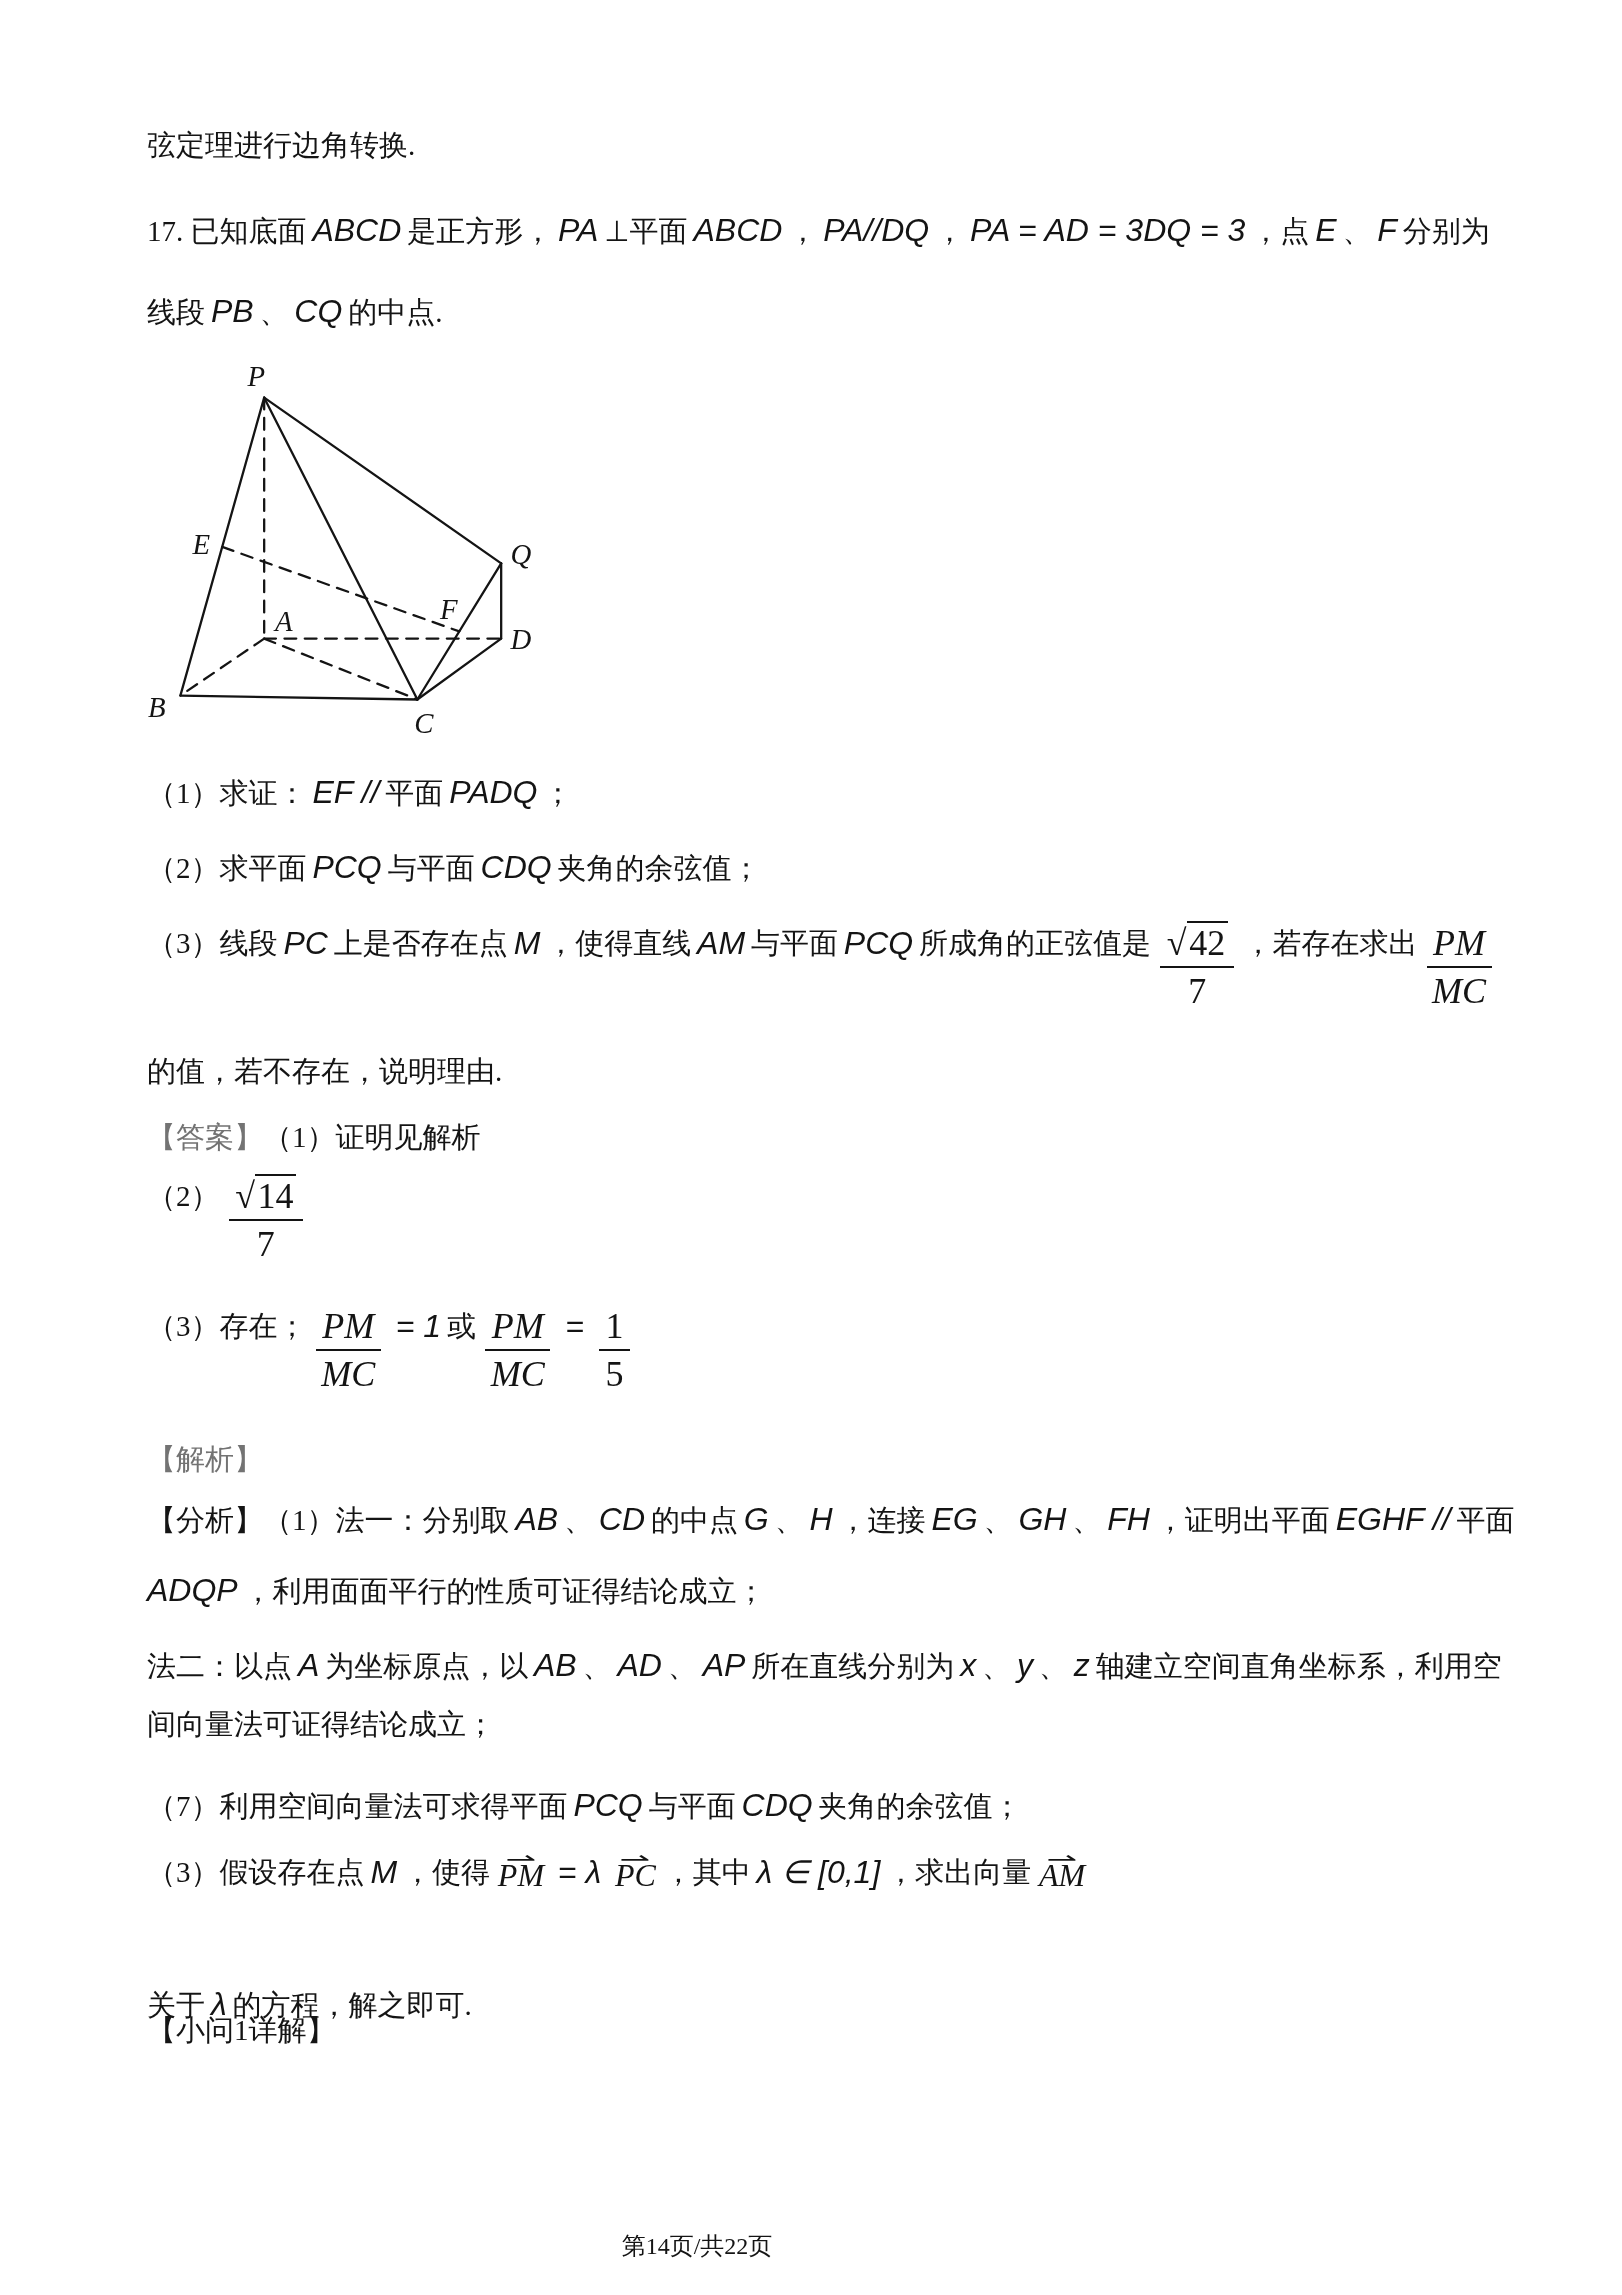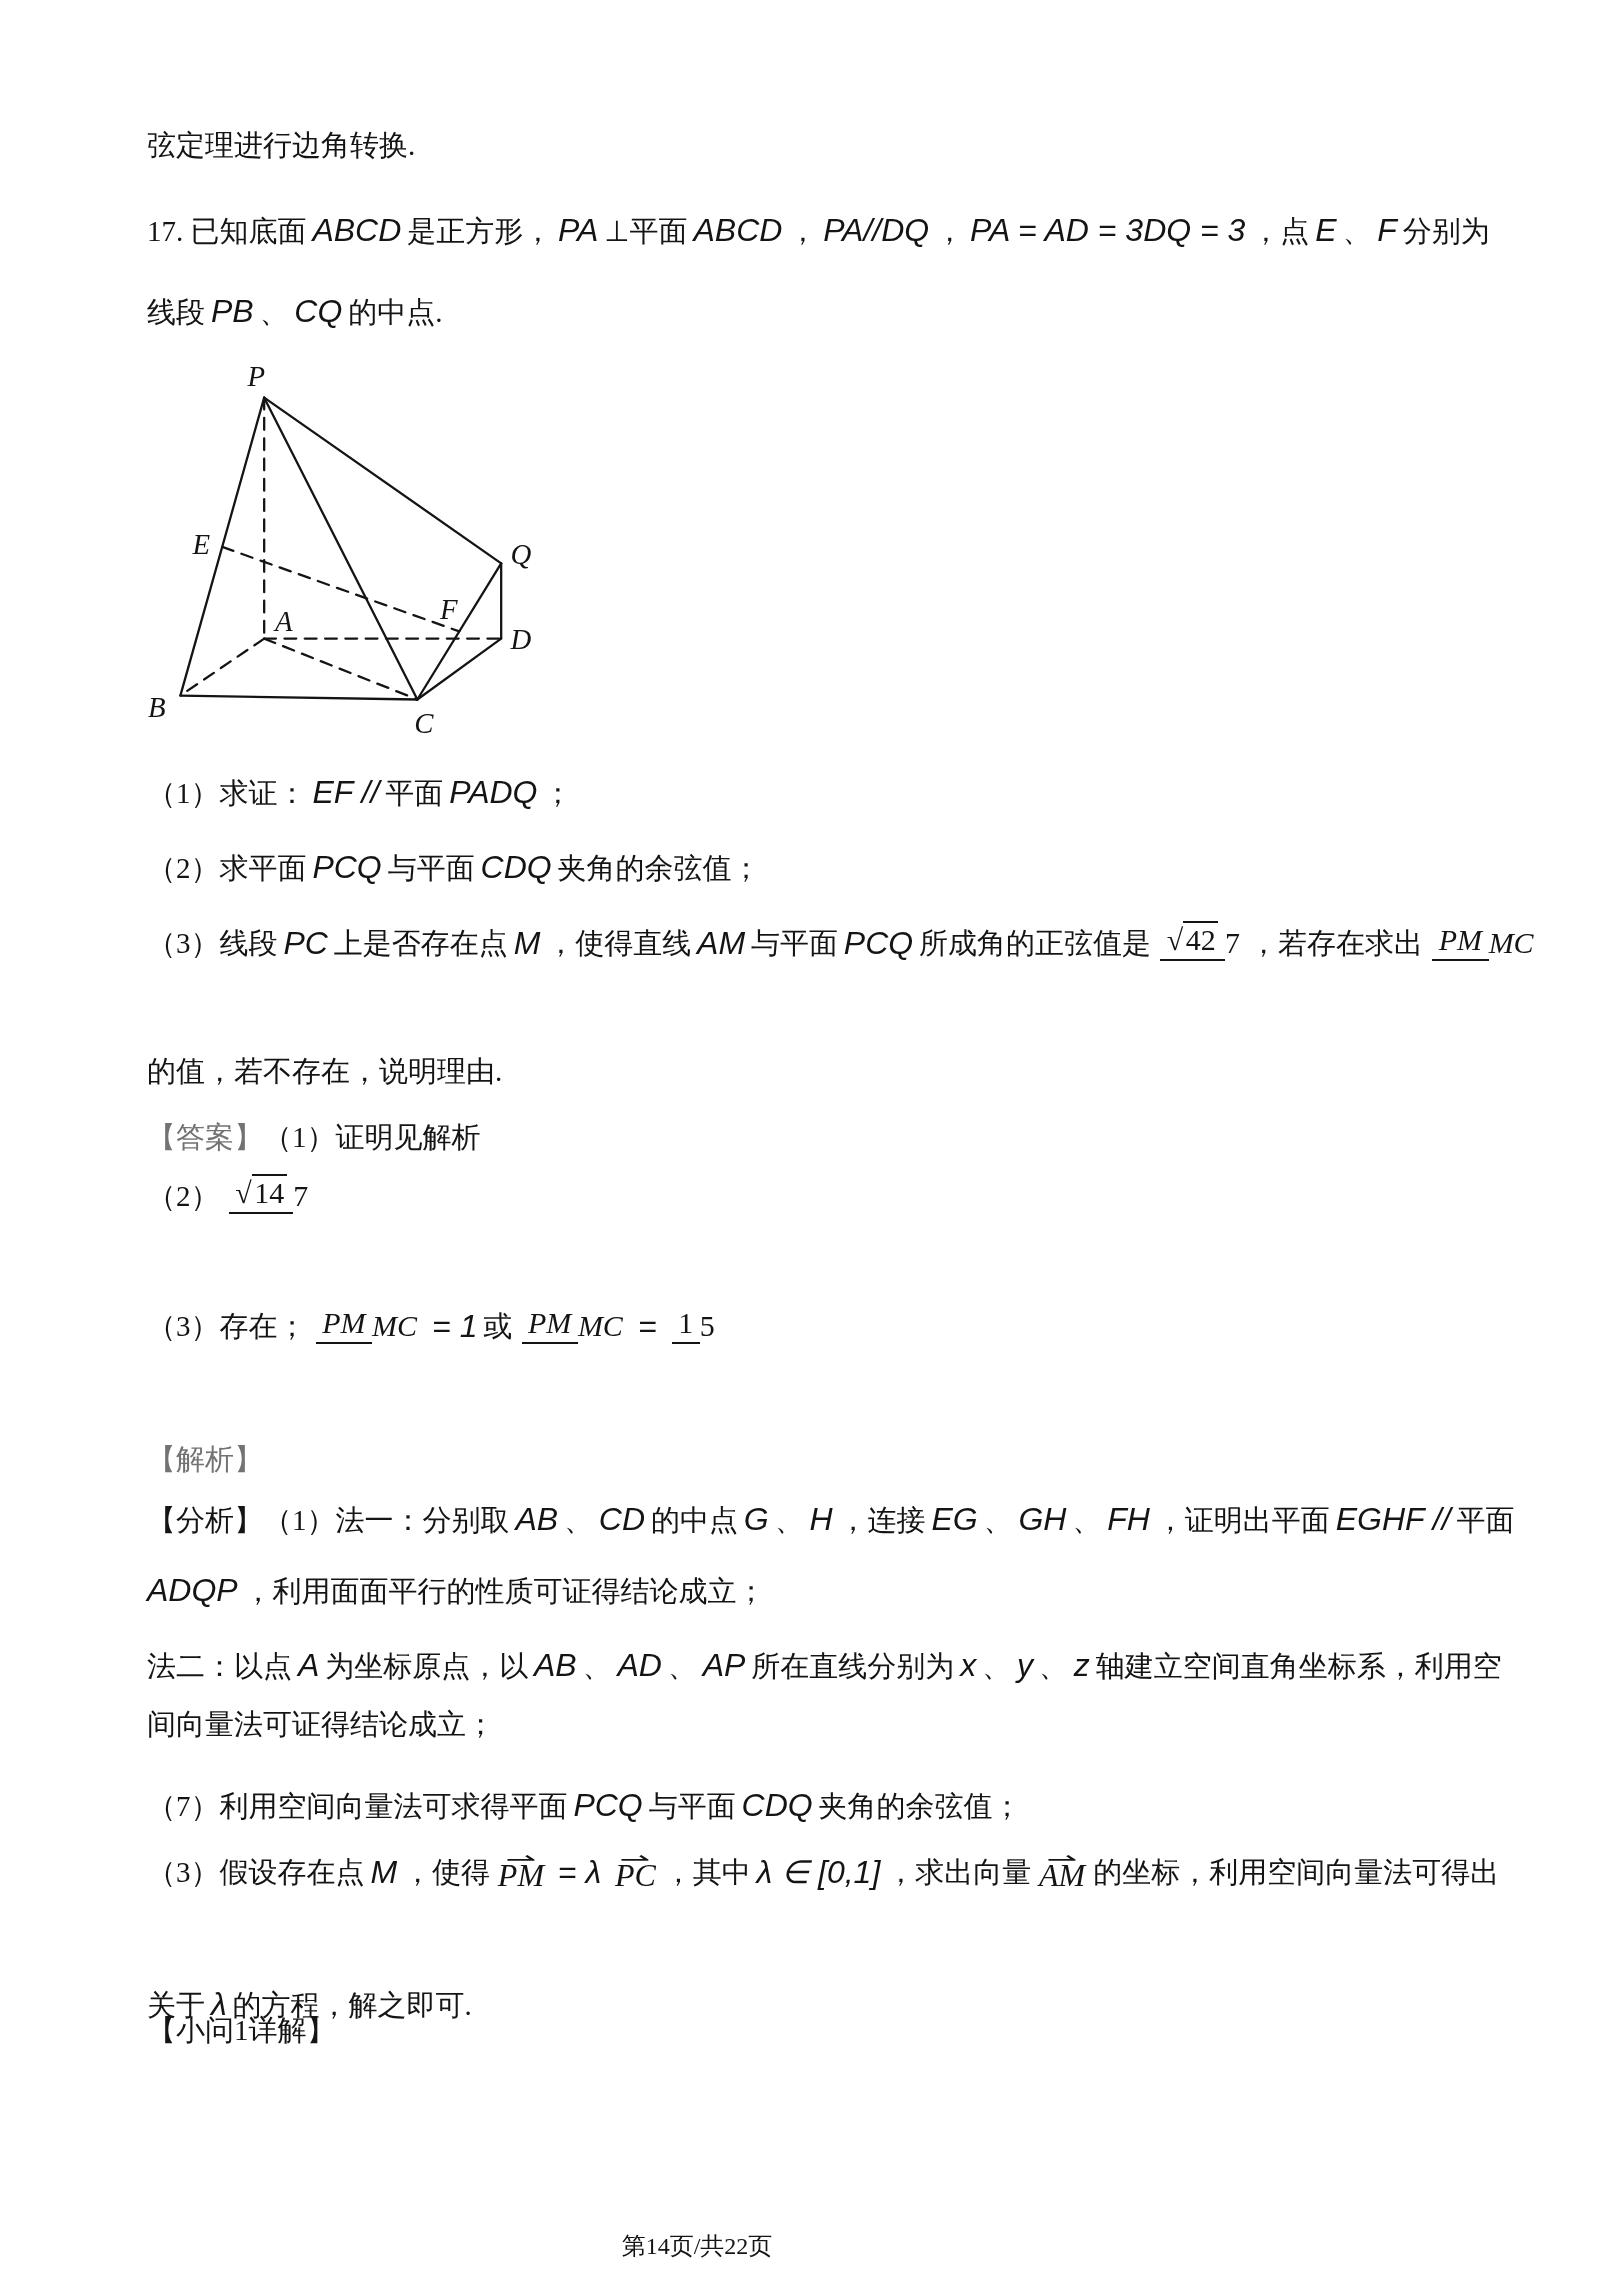--- a/index.html
+++ b/index.html
@@ -6,22 +6,22 @@
   body{
     width:1623px;height:2295px;position:relative;background:#ffffff;
     font-family:"Liberation Serif",serif;color:#141414;overflow:hidden;
   }
   .line{position:absolute;left:147px;white-space:nowrap;font-size:29px;line-height:42px;}
   .cn{font-size:29px;}
   .m{font-family:Liberation Sans, sans-serif;font-style:italic;font-size:32px;margin:0 5.9px;}
   .blue{color:#737373;}
   .fline{display:flex;align-items:flex-start;}
   .frac{
-    display:inline-flex;align-items:center;
-    margin:0 9.2px;font-size:30px;line-height:1.12;text-align:center;
+    display:inline-flex;flex-direction:column;align-items:center;
+    margin:0 9.2px;font-size:36px;line-height:1.12;text-align:center;
   }
   .frac .num{border-bottom:2.6px solid #141414;padding:1.3px 6.5px 2.6px;display:inline-block;}
   .frac .den{padding-top:2.6px;}
   .frac.it .num,.frac.it .den{font-style:italic;}
   .sign{font-style:normal;}
   .rad{border-top:2.6px solid #141414;padding:0 2.6px;}
   .vec{
     position:relative;font-family:"Liberation Serif",serif;font-style:italic;
     font-size:32px;margin:2.6px 7.9px 0;display:inline-block;
   }
@@ -172,21 +172,20 @@
   <span class="cn">（3）假设存在点</span>
     <span class="m">M</span>
     <span class="cn">，使得</span>
     <span class="vec">PM</span>
     <span class="m">= λ</span>
     <span class="vec">PC</span>
     <span class="cn">，其中</span>
     <span class="m">λ ∈ [0,1]</span>
     <span class="cn">，求出向量</span>
     <span class="vec">AM</span>
-    <span class="cn">的坐标，利用空间向量法可得出</span>
 </div>
 
 <div class="line" style="top:1983px">
   <span class="cn">关于</span><span class="m">λ</span><span class="cn">的方程，解之即可.</span>
 </div>
 
 <div class="line" style="top:2009px">
   <span class="cn">【小问1详解】</span>
 </div>
 

